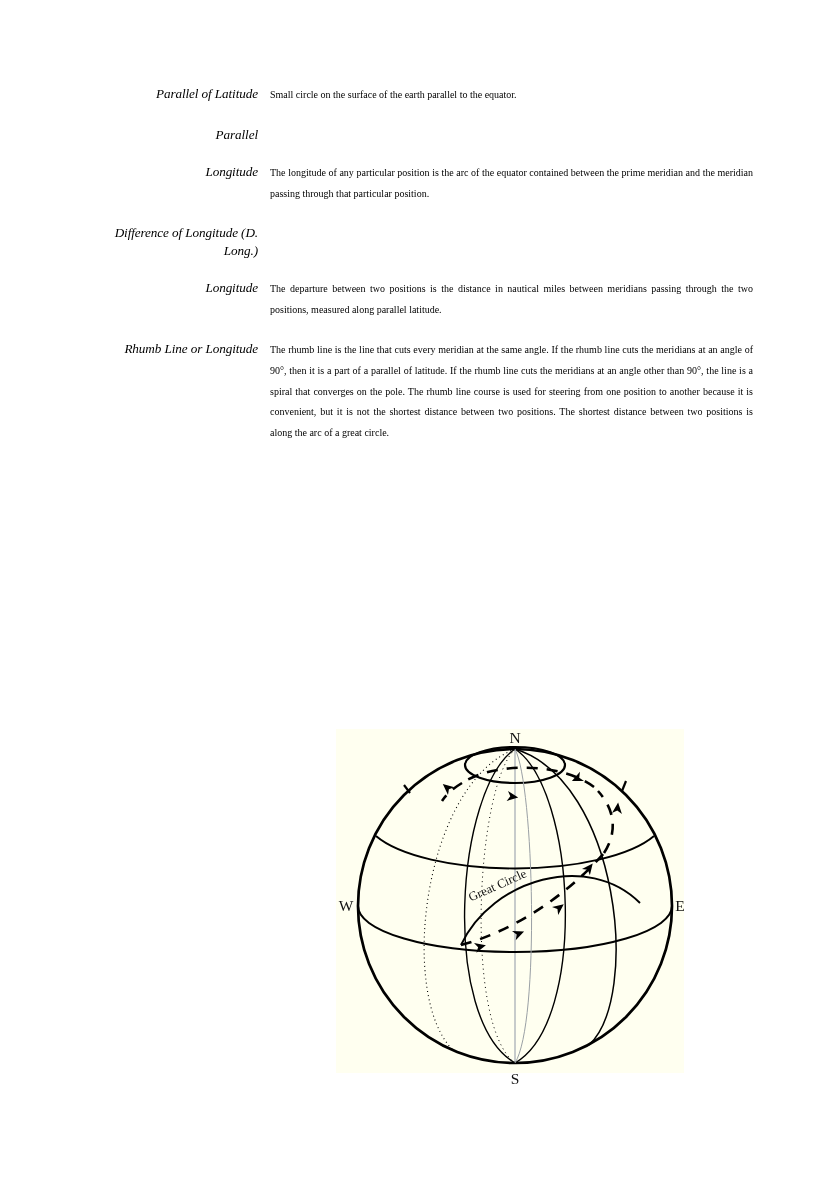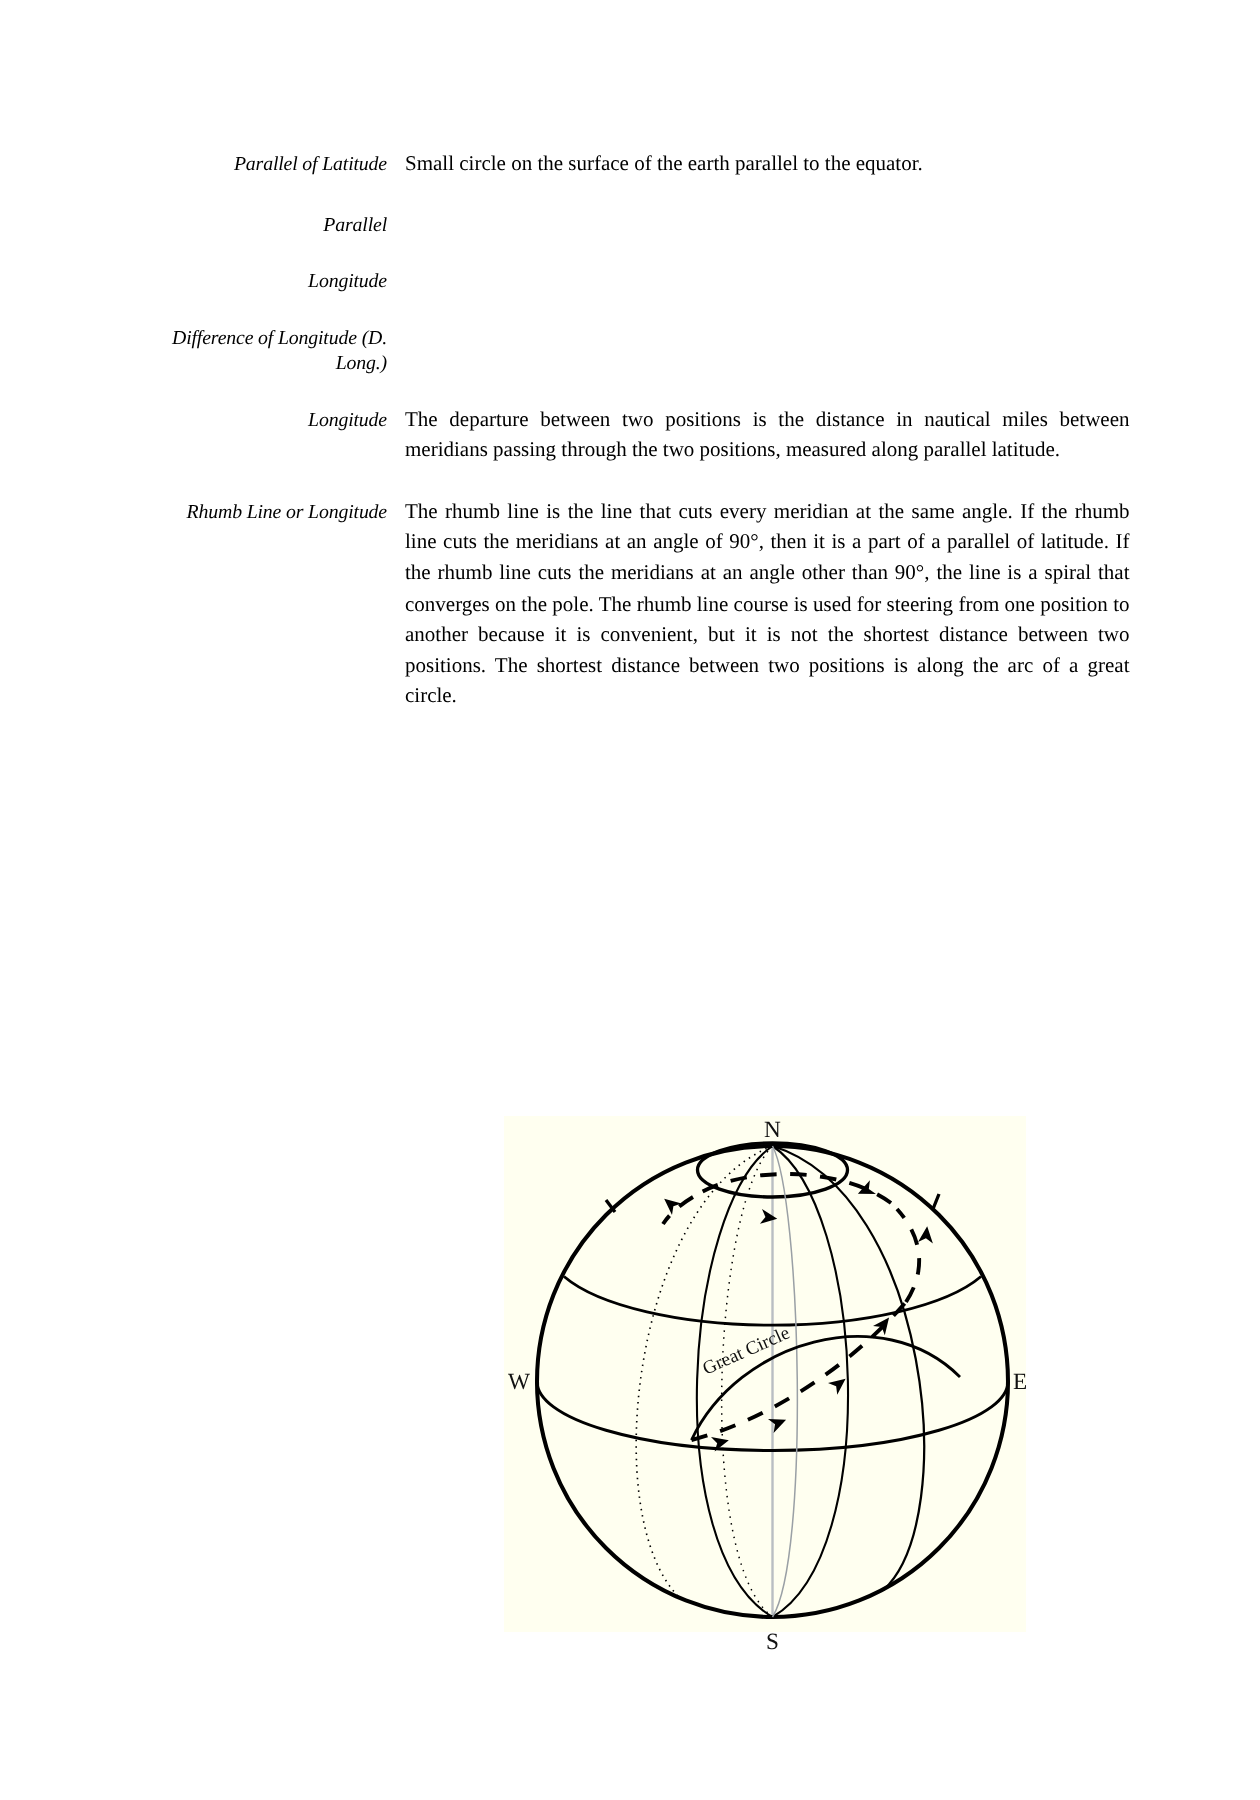--- a/index.html
+++ b/index.html
@@ -11,21 +11,21 @@
     width: 840px;
     height: 1200px;
     position: relative;
     font-family: "Liberation Serif", "DejaVu Serif", serif;
     color: #000000;
     overflow: hidden;
   }
 
   #page {
     position: absolute;
-    left: 0; top: 16px;
+    left: 0; top: 1px;
     width: 840px;
     height: 1120px;
   }
 
   
   .glossary {
     position: absolute;
     left: 88px;
     top: 84px;
     width: 665px;
@@ -45,21 +45,21 @@
     font-style: italic;
     font-size: 13.2px;
     line-height: 17.5px;
     padding-right: 0px;
     letter-spacing: -0.1px;
   }
 
   .definition {
     flex: 1 1 auto;
     margin-left: 12px;
-    font-size: 14px;
+    font-size: 10px;
     line-height: 20.6px;
     text-align: justify;
     text-justify: inter-word;
     hyphens: none;
   }
 
   
   .figure {
     position: absolute;
     left: 336px;
@@ -98,20 +98,21 @@
       <div class="definition">Small circle on the surface of the earth parallel to the equator.</div>
     </div>
 
     <div class="entry">
       <div class="term">Parallel</div>
     </div>
 
 
     <div class="entry">
       <div class="term">Longitude</div>
+      <div class="definition">The longitude of any particular position is the arc of the equator contained between the prime meridian and the meridian passing through that particular position.</div>
     </div>
 
     <div class="entry">
       <div class="term">Difference of Longitude (D. Long.)</div>
     </div>
 
     <div class="entry">
       <div class="term">Longitude</div>
       <div class="definition">The departure between two positions is the distance in nautical miles between meridians passing through the two positions, measured along parallel latitude.</div>
     </div>

